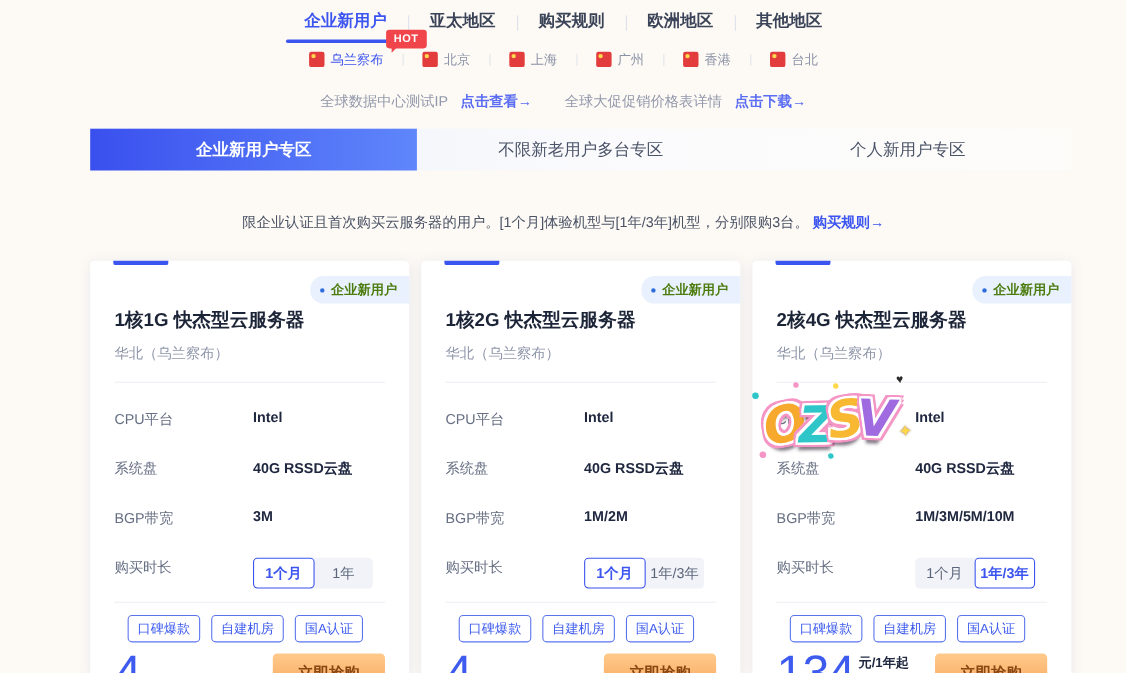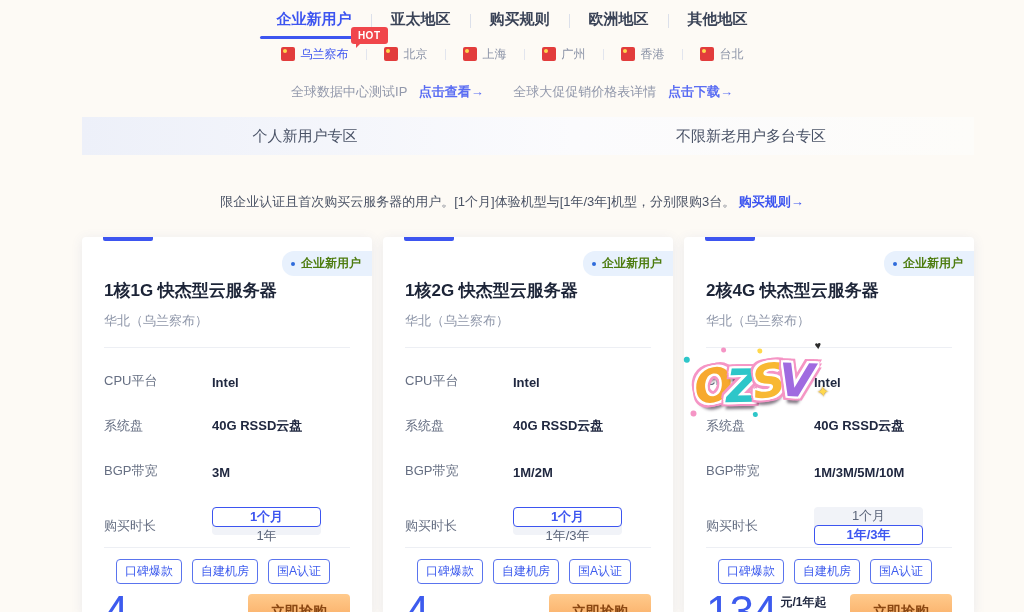--- a/index.html
+++ b/index.html
@@ -43,26 +43,26 @@
 
   
   .cards { display:flex; gap:11px; margin:26px 0 0 82px; width:892px; }
   .card { width:290px; height:378px; background:#fff; border-radius:4px; box-shadow:0 2px 12px rgba(70,90,160,.10); position:relative; padding:0 22px; }
   .card-accent { position:absolute; top:0; left:21px; width:50px; height:4px; background:#3d55f0; border-radius:0 0 2px 2px; }
   .card-badge { position:absolute; top:14px; right:0; background:#e8f1fd; color:#4d7c0f; font-size:12px; font-weight:700; padding:4px 11px 4px 9px; border-radius:12px 0 0 12px; display:flex; align-items:center; gap:6px; }
   .badge-dot { width:4px; height:4px; border-radius:50%; background:#2e6bdb; }
   .card-title { padding-top:42px; font-size:17px; font-weight:700; color:#1c2437; }
   .card-region { margin-top:10px; font-size:13px; color:#8d95a8; }
   .divider { border:none; border-top:1px solid #edeff4; margin-top:17px; }
-  .spec-row { display:flex; align-items:flex-end; margin-top:27px; font-size:13px; }
+  .spec-row { display:flex; align-items:flex-start; margin-top:27px; font-size:13px;gap:18px; }
   .spec-row.first { margin-top:24px; }
   .spec-label { width:108px; color:#666f83; flex:none; }
   .spec-value { font-weight:700; color:#202840; }
   .duration-row { }
-  .duration-group { display:flex; background:#f1f3f8; border-radius:4px; width:109px; height:28px;flex-direction:column; }
+  .duration-group { display:flex; background:#f1f3f8; border-radius:4px; width:109px; height:28px; }
   .duration-btn { flex:1; border:none; background:transparent; font-size:13px; color:#5b657a; border-radius:4px; cursor:pointer; font-family:inherit; padding:0; }
   .duration-btn.selected { background:#fff; border:1px solid #3d55f0; color:#3d55f0; font-weight:700; }
   .divider.d2 { margin-top:12px; }
   .tags { display:flex; gap:10px; margin-top:11px;padding-left:12px; }
   .tag { border:1px solid #5a74ee; color:#3d5bee; font-size:12px; padding:3px 8px; border-radius:4px; white-space:nowrap; }
   .price-row { display:flex; align-items:center; justify-content:space-between; margin-top:10px; }
   .price { display:flex; align-items:flex-end; }
   .price-num { font-size:44px; line-height:.82; font-weight:400; color:#3d5bee; letter-spacing:-1px; }
   .price-meta { margin-left:4px; display:flex; flex-direction:column; justify-content:flex-end; }
   .price-unit { font-size:12px; color:#202840; font-weight:600; }
@@ -142,22 +142,23 @@
 </nav>
 
 <div class="info-row">
   <span>全球数据中心测试IP</span>
   <span class="info-link">点击查看→</span>
   <span class="info-label-2">全球大促促销价格表详情</span>
   <span class="info-link">点击下载→</span>
 </div>
 
 <div class="zone-tabs">
+  <div class="zone-tab active">企业新用户专区</div>
+  <div class="zone-tab">不限新老用户多台专区</div>
   <div class="zone-tab">个人新用户专区</div>
-  <div class="zone-tab">不限新老用户多台专区</div>
 </div>
 
 <div class="notice">
   <span>限企业认证且首次购买云服务器的用户。[1个月]体验机型与[1年/3年]机型，分别限购3台。</span>
   <span class="notice-link">购买规则→</span>
 </div>
 
 <div class="cards">
 
   <div class="card">

